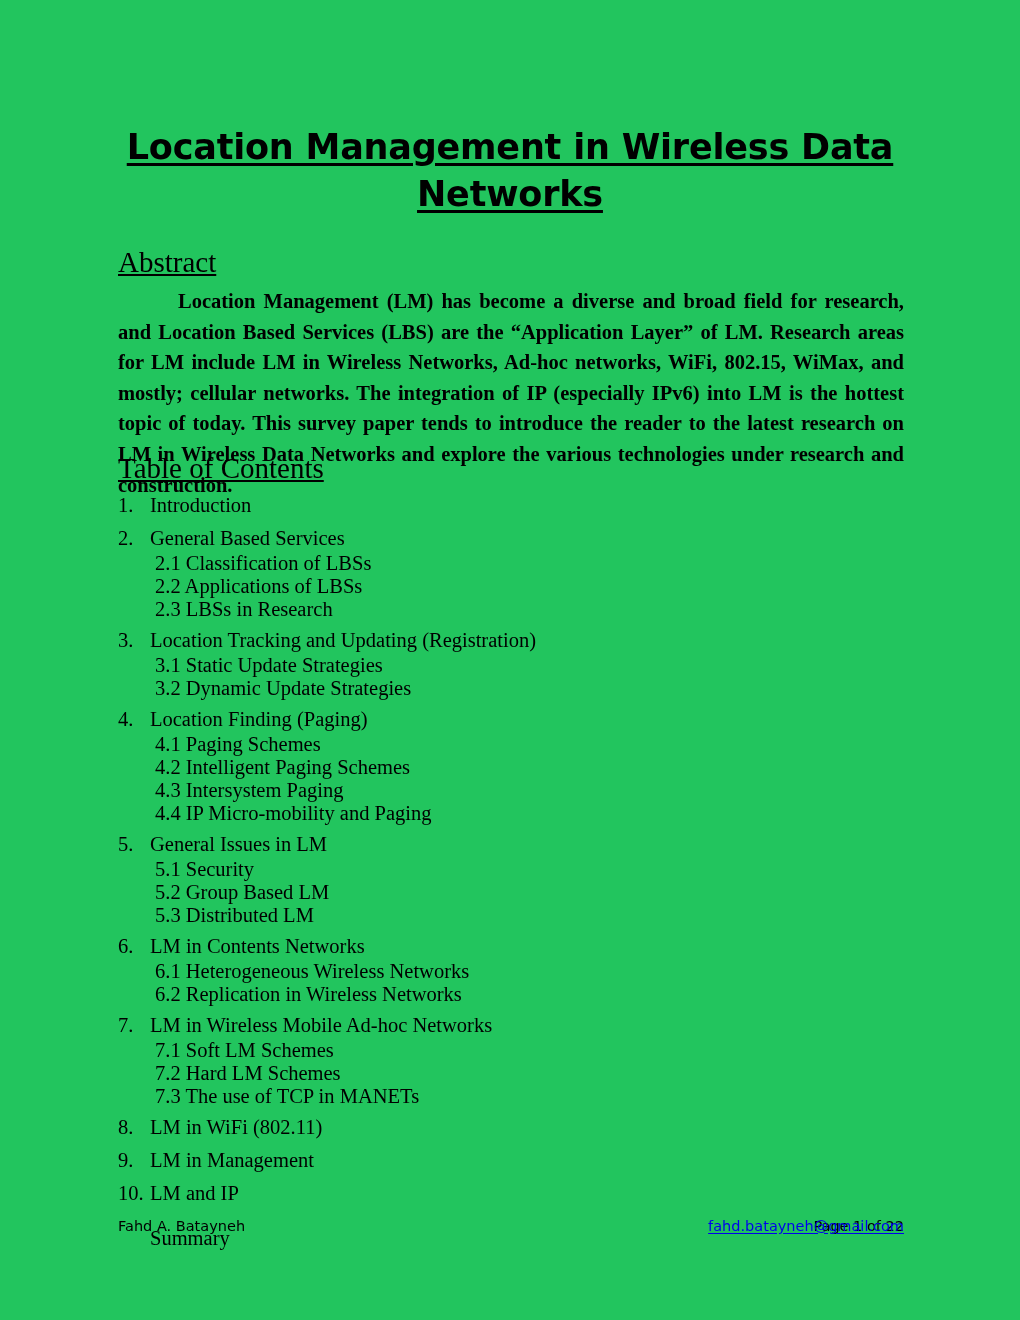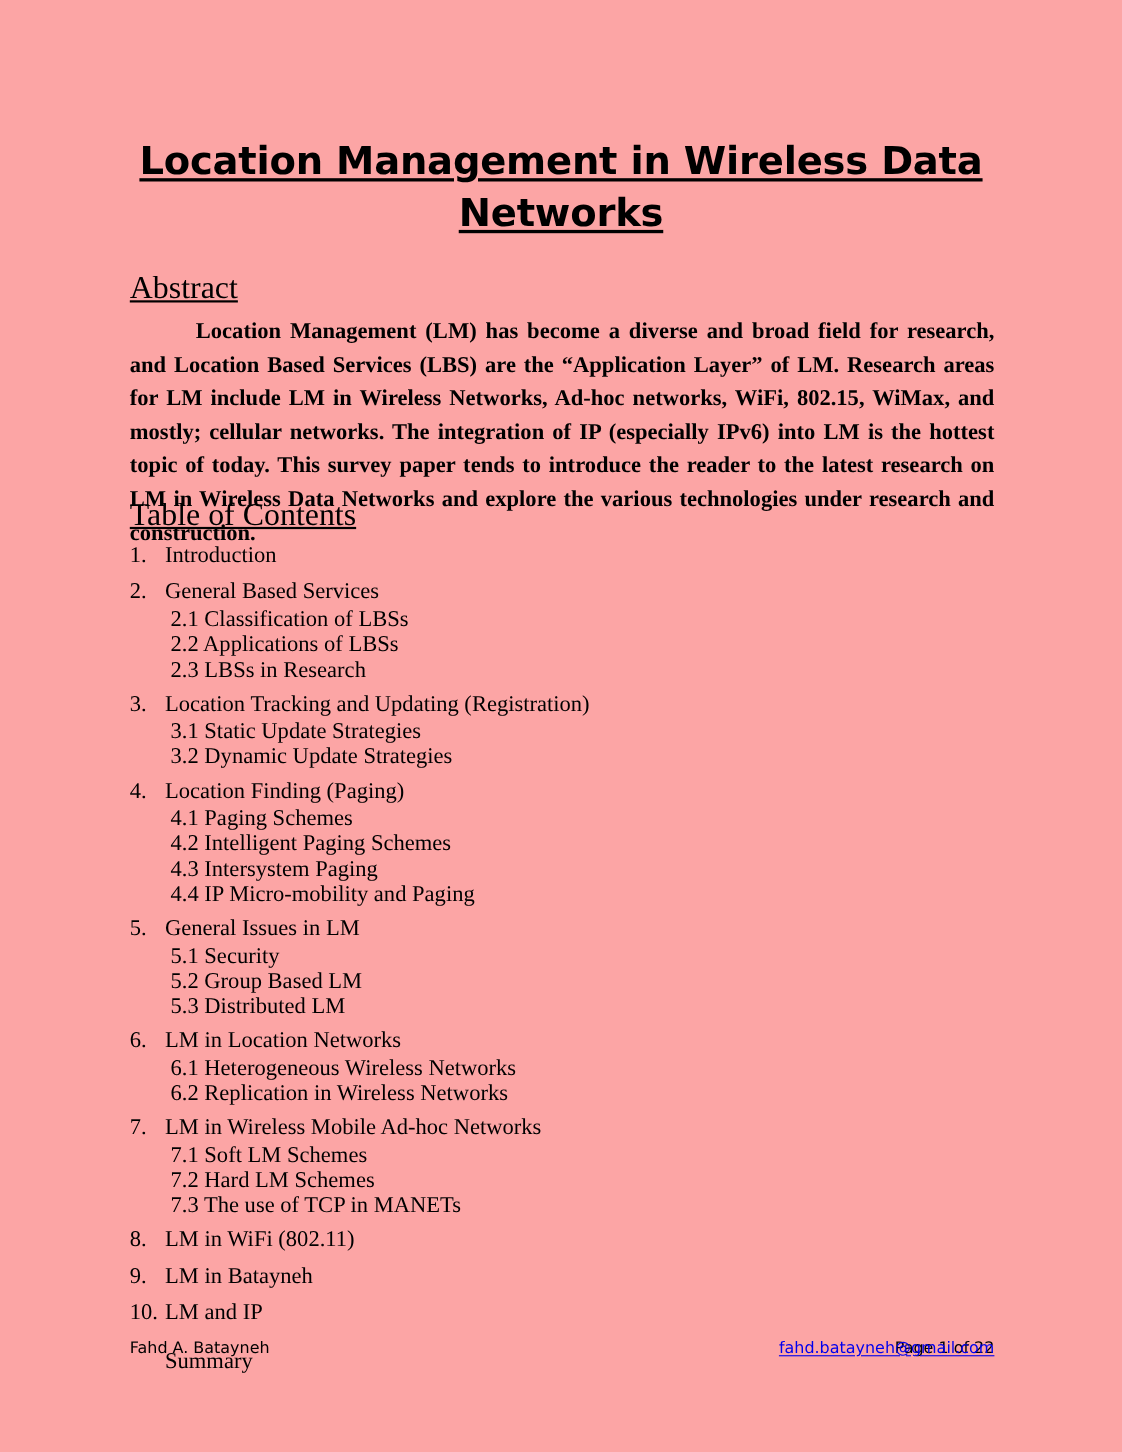--- a/index.html
+++ b/index.html
@@ -5,21 +5,21 @@
   html, body {
     margin: 0;
     padding: 0;
     background: #ffffff;
   }
 
   .page {
     position: relative;
     width: 1020px;
     height: 1320px;
-    background: #fca5a5;
+    background: #22c55e;
     overflow: hidden;
     box-sizing: border-box;
   }
 
   
   .doc-title {
     position: absolute;
     left: 118px;
     top: 124px;
     width: 784px;
@@ -212,21 +212,21 @@
           <span class="toc-num">5.</span>
           <span class="toc-label">General Issues in LM</span>
         </div>
         <div class="toc-sub">5.1 Security</div>
         <div class="toc-sub">5.2 Group Based LM</div>
         <div class="toc-sub">5.3 Distributed LM</div>
       </div>
       <div class="toc-entry">
         <div class="toc-main">
           <span class="toc-num">6.</span>
-          <span class="toc-label">LM in Location Networks</span>
+          <span class="toc-label">LM in Contents Networks</span>
         </div>
         <div class="toc-sub">6.1 Heterogeneous Wireless Networks</div>
         <div class="toc-sub">6.2 Replication in Wireless Networks</div>
       </div>
       <div class="toc-entry">
         <div class="toc-main">
           <span class="toc-num">7.</span>
           <span class="toc-label">LM in Wireless Mobile Ad-hoc Networks</span>
         </div>
         <div class="toc-sub">7.1 Soft LM Schemes</div>
@@ -235,21 +235,21 @@
       </div>
       <div class="toc-entry">
         <div class="toc-main">
           <span class="toc-num">8.</span>
           <span class="toc-label">LM in WiFi (802.11)</span>
         </div>
       </div>
       <div class="toc-entry">
         <div class="toc-main">
           <span class="toc-num">9.</span>
-          <span class="toc-label">LM in Batayneh</span>
+          <span class="toc-label">LM in Management</span>
         </div>
       </div>
       <div class="toc-entry">
         <div class="toc-main">
           <span class="toc-num">10.</span>
           <span class="toc-label">LM and IP</span>
         </div>
       </div>
       <div class="toc-tail">Summary</div>
     </div>

